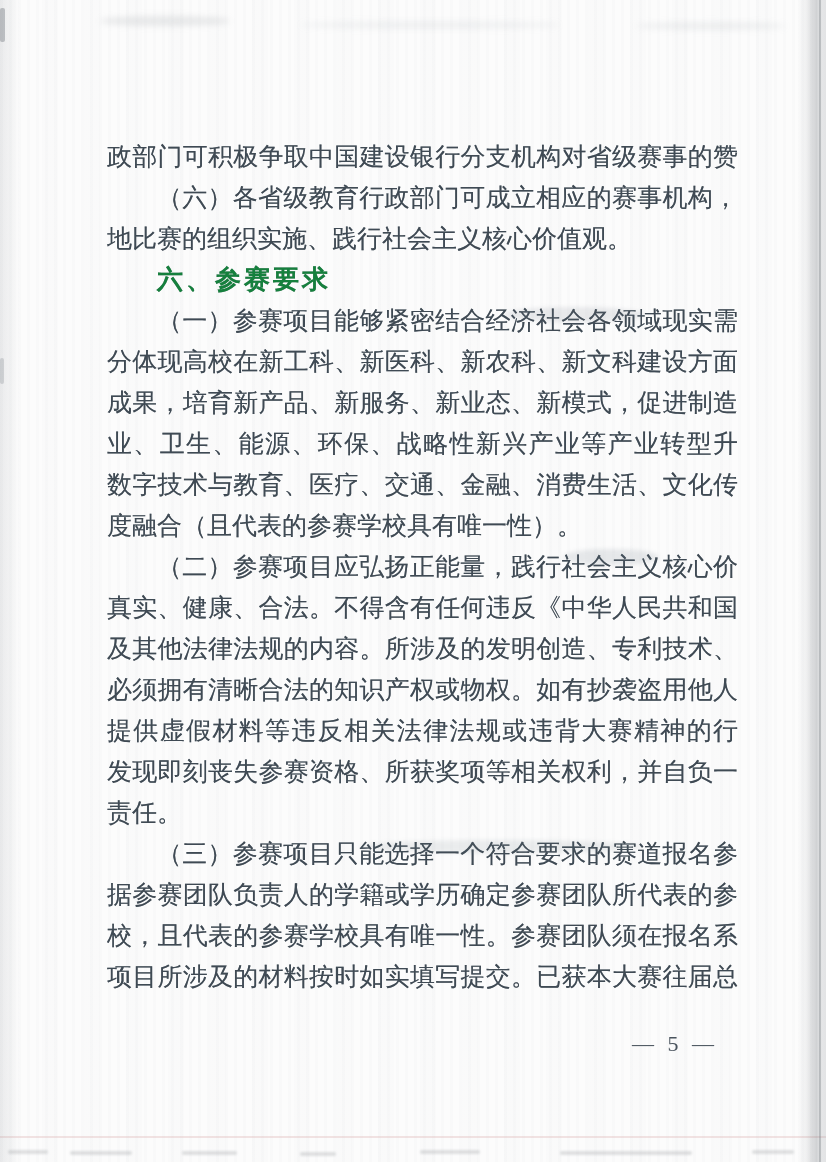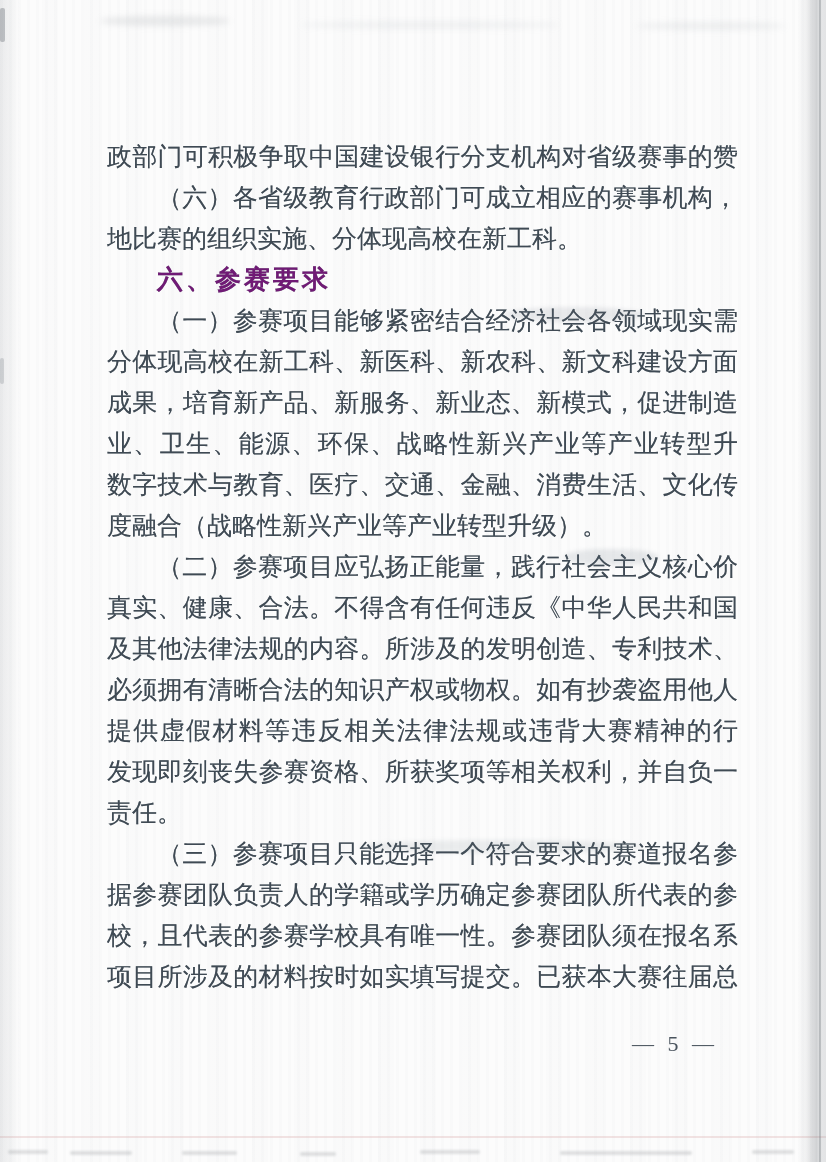--- a/index.html
+++ b/index.html
@@ -37,21 +37,21 @@
     text-align:justify;
     text-align-last:justify;
     text-justify:distribute;
     overflow:hidden;
   }
   .ind{text-indent:50px;}
   .head{
     font-weight:700;
     font-size:26px;
     letter-spacing:3px;
-    color:#701a75;
+    color:#15803d;
   }
   .page-num{
     position:absolute;top:1030px;left:613px;width:124px;
     text-align:center;font-size:22px;color:#49535d;
     letter-spacing:4px;line-height:28px;
   }
   
   .right-shade{
     position:absolute;top:0;bottom:0;right:0;width:28px;
     background:linear-gradient(90deg, rgba(0,0,0,0) 0%, rgba(120,124,130,0.08) 30%,
@@ -104,28 +104,28 @@
 </head>
 <body>
 
 <div class="sheet">
 
   <div class="streaks"></div>
 
   <div class="content">
     <div class="ln j">政部门可积极争取中国建设银行分支机构对省级赛事的赞助</div>
     <div class="ln j ind">（六）各省级教育行政部门可成立相应的赛事机构，负责本</div>
-    <div class="ln">地比赛的组织实施、分体现高校在新工科。</div>
+    <div class="ln">地比赛的组织实施、践行社会主义核心价值观。</div>
     <div class="ln head ind">六、参赛要求</div>
     <div class="ln j ind">（一）参赛项目能够紧密结合经济社会各领域现实需求，充</div>
     <div class="ln j">分体现高校在新工科、新医科、新农科、新文科建设方面取得的</div>
     <div class="ln j">成果，培育新产品、新服务、新业态、新模式，促进制造业、农</div>
     <div class="ln j">业、卫生、能源、环保、战略性新兴产业等产业转型升级，促进</div>
     <div class="ln j">数字技术与教育、医疗、交通、金融、消费生活、文化传播等深</div>
-    <div class="ln">度融合（战略性新兴产业等产业转型升级）。</div>
+    <div class="ln">度融合（且代表的参赛学校具有唯一性）。</div>
     <div class="ln j ind">（二）参赛项目应弘扬正能量，践行社会主义核心价值观，</div>
     <div class="ln j">真实、健康、合法。不得含有任何违反《中华人民共和国宪法》</div>
     <div class="ln j">及其他法律法规的内容。所涉及的发明创造、专利技术、资源等</div>
     <div class="ln j">必须拥有清晰合法的知识产权或物权。如有抄袭盗用他人成果、</div>
     <div class="ln j">提供虚假材料等违反相关法律法规或违背大赛精神的行为，一经</div>
     <div class="ln j">发现即刻丧失参赛资格、所获奖项等相关权利，并自负一切法律</div>
     <div class="ln">责任。</div>
     <div class="ln j ind">（三）参赛项目只能选择一个符合要求的赛道报名参赛，根</div>
     <div class="ln j">据参赛团队负责人的学籍或学历确定参赛团队所代表的参赛学</div>
     <div class="ln j">校，且代表的参赛学校具有唯一性。参赛团队须在报名系统中将</div>

